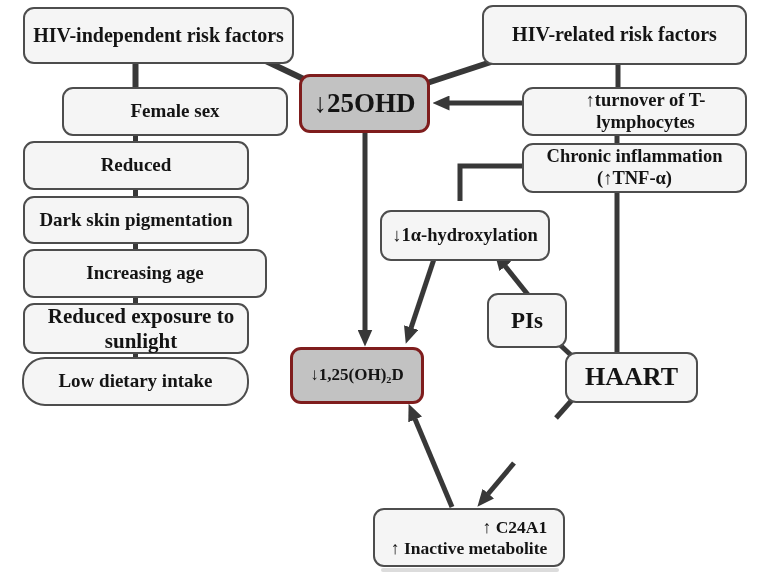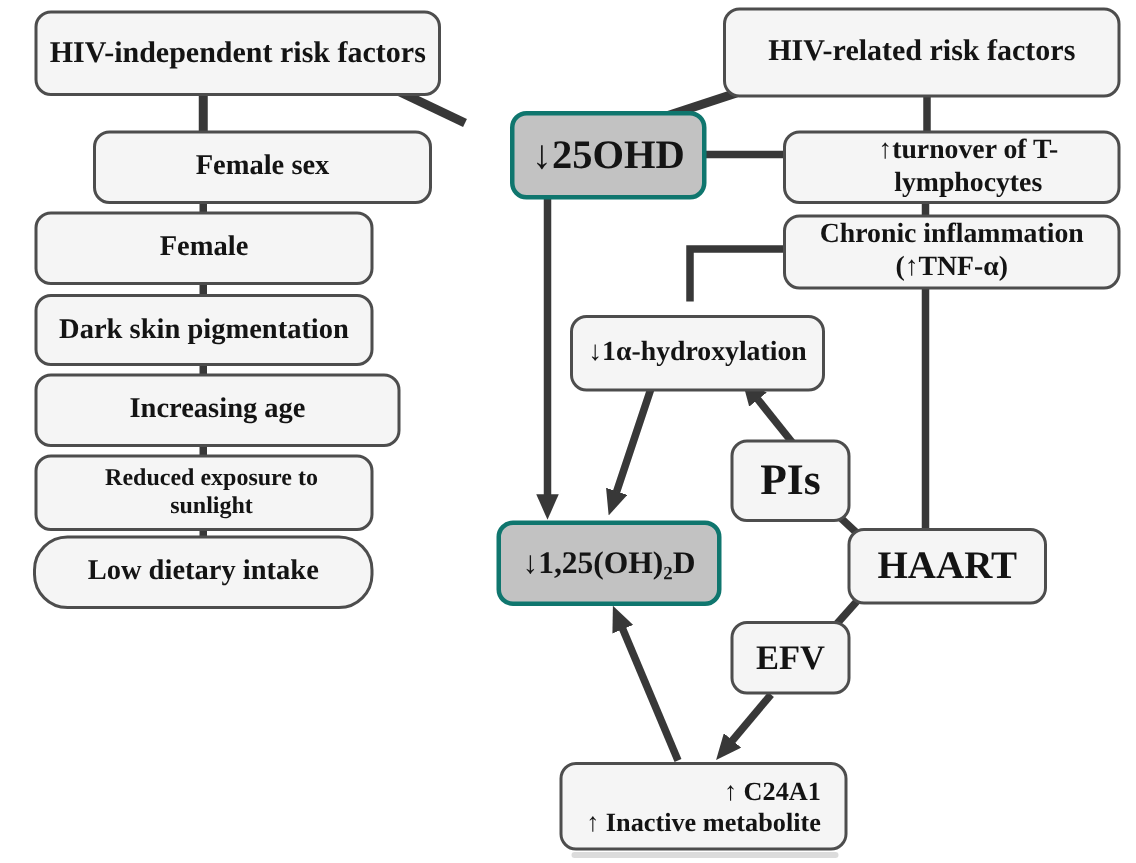--- a/index.html
+++ b/index.html
@@ -7,42 +7,42 @@
     position:relative;width:757px;height:575px;background:#ffffff;overflow:hidden;
     font-family:"Liberation Serif","DejaVu Serif",serif;
   }
   #edges{position:absolute;left:0;top:0;z-index:1;}
   .box{
     position:absolute;z-index:2;box-sizing:border-box;
     background:#f5f5f5;border:2px solid #4d4d4d;border-radius:11px;
     display:flex;align-items:center;justify-content:center;text-align:center;
     font-weight:bold;color:#141414;line-height:1.18;padding:2px 6px;
   }
-  .gray{background:#c2c2c2;border:3px solid #0f766e;margin-left:41px;}
+  .gray{background:#c2c2c2;border:3px solid #7f1d1d;}
   .prelines{white-space:pre-line;text-align:right;}
 
   
   .b-hivindep{left:23px;top:7px;width:271px;height:57px;font-size:20px;text-align:center;}
   .b-female{left:23px;top:87px;width:226px;height:49px;font-size:19px;margin-left:39px;}
   .b-winter{left:23px;top:141px;width:226px;height:49px;font-size:19px;}
   .b-darkskin{left:23px;top:196px;width:226px;height:48px;font-size:19px;text-align:right;}
   .b-age{left:23px;top:249px;width:244px;height:49px;font-size:19px;}
-  .b-sunlight{left:23px;top:303px;width:226px;height:51px;font-size:16px;padding-left:16px;}
+  .b-sunlight{left:23px;top:303px;width:226px;height:51px;font-size:21px;padding-left:16px;}
   .b-dietary{left:22px;top:357px;width:227px;height:49px;font-size:19px;border-radius:23px;}
 
   
   .b-hivrel{left:482px;top:5px;width:265px;height:60px;font-size:20px;}
   .b-25ohd{left:299px;top:74px;width:131px;height:59px;font-size:27px;}
   .b-turnover{left:522px;top:87px;width:225px;height:49px;font-size:18.5px;padding-left:28px;}
   .b-chronic{left:522px;top:143px;width:225px;height:50px;font-size:18.5px;}
   .b-hydrox{left:380px;top:199px;width:170px;height:51px;font-size:18.5px;margin-top:11px;}
-  .b-pis{left:487px;top:293px;width:80px;height:55px;font-size:29px;}
+  .b-pis{left:487px;top:293px;width:80px;height:55px;font-size:23px;}
   .b-haart{left:565px;top:352px;width:133px;height:51px;font-size:26px;}
   .b-efv{left:487px;top:414px;width:80px;height:49px;font-size:23px;}
-  .b-125ohd{left:290px;top:347px;width:150px;height:57px;font-size:21px;}
+  .b-125ohd{left:290px;top:347px;width:134px;height:57px;font-size:17px;}
   .b-c24a1{left:373px;top:508px;width:192px;height:59px;font-size:17.5px;}
 
   .artifact{
     position:absolute;left:381px;top:568px;width:178px;height:4px;z-index:0;
     background:#8a8a8a;opacity:.3;border-radius:2px;
   }
 </style>
 </head>
 <body>
 
@@ -76,32 +76,31 @@
     <line x1="529" y1="296" x2="505" y2="266" stroke="#383838" stroke-width="5" marker-end="url(#ah)"></line>
     <line x1="514" y1="463" x2="488" y2="494" stroke="#383838" stroke-width="5" marker-end="url(#ah)"></line>
     <line x1="452" y1="507" x2="415" y2="419" stroke="#383838" stroke-width="5" marker-end="url(#ah)"></line>
 
     <line x1="558" y1="343" x2="573" y2="357" stroke="#383838" stroke-width="5"></line>
     <line x1="572" y1="400" x2="556" y2="418" stroke="#383838" stroke-width="5"></line>
   </svg>
 
   <div class="box b-hivindep">HIV-independent risk factors</div>
   <div class="box b-female">Female sex</div>
-  <div class="box b-winter">Female</div>
+  <div class="box b-winter">Reduced</div>
   <div class="box b-darkskin">Dark skin pigmentation</div>
   <div class="box b-age">Increasing age</div>
   <div class="box b-sunlight">Reduced exposure to sunlight</div>
   <div class="box b-dietary">Low dietary intake</div>
 
   <div class="box b-hivrel">HIV-related risk factors</div>
   <div class="box gray b-25ohd">↓25OHD</div>
   <div class="box b-turnover">↑turnover of T-lymphocytes</div>
   <div class="box b-chronic">Chronic inflammation (↑TNF-α)</div>
   <div class="box b-hydrox">↓1α-hydroxylation</div>
   <div class="box b-pis">PIs</div>
   <div class="box b-haart">HAART</div>
-  <div class="box b-efv">EFV</div>
   <div class="box gray b-125ohd">↓1,25(OH)₂D</div>
   <div class="box prelines b-c24a1">↑ C24A1
 ↑ Inactive metabolite</div>
 
   <div class="artifact"></div>
 </div>
 
 </body></html>

